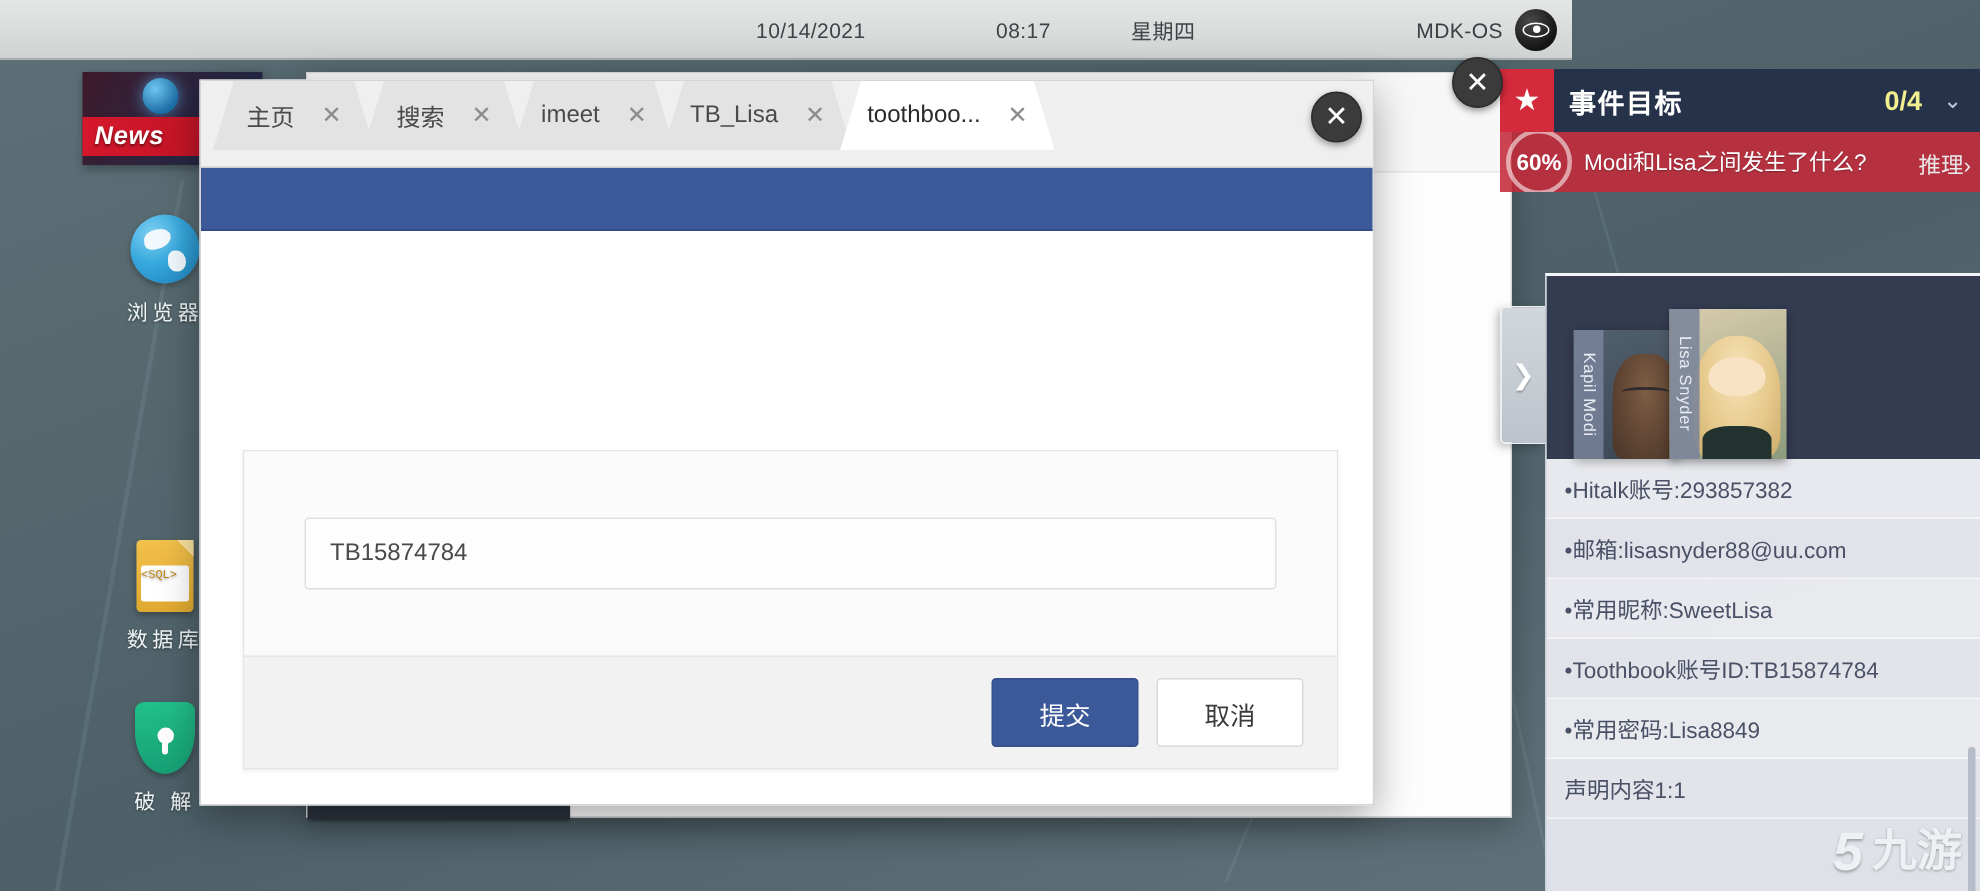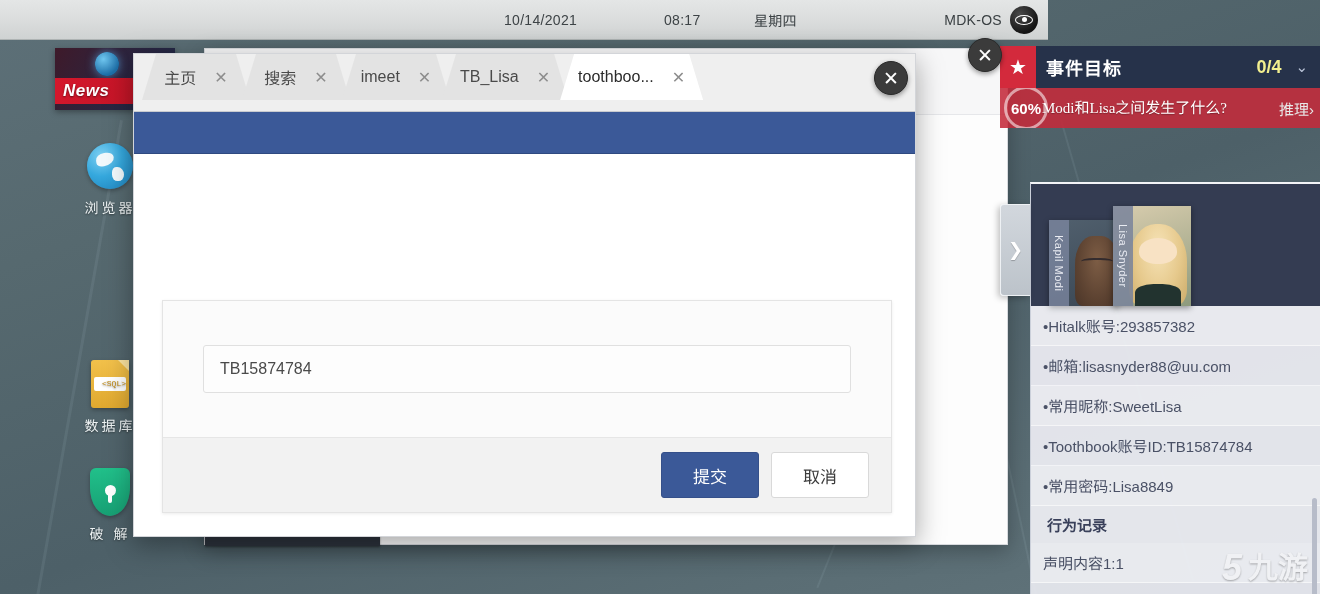--- a/index.html
+++ b/index.html
@@ -93,22 +93,22 @@
 
   .ic-sql {
     width: 38px; height: 48px; background: linear-gradient(180deg,#f2c14b,#e0a92f);
     border-radius: 3px; position: relative; box-shadow: 0 2px 4px rgba(0,0,0,.3);
   }
   .ic-sql::before {
     content:""; position:absolute; right:0; top:0; border-left:11px solid transparent;
     border-top: 11px solid #fbe3a0;
   }
   .ic-sql .tag {
-    position:absolute; left:3px; top:17px; width:32px; height:14px; background:#fff;
-    border-radius:2px; font-size:8px; color:#c08a12; text-align:right; line-height:14px;
+    position:absolute; left:3px; top:17px; width:32px; height:24px; background:#fff;
+    border-radius:2px; font-size:8px; color:#c08a12; text-align:left; line-height:14px;
     letter-spacing:0; font-family:"Liberation Mono", monospace;
   }
   .ic-shield {
     width: 40px; height: 48px; position: relative;
     background: linear-gradient(180deg,#21c08a,#17a074);
     border-radius: 6px 6px 50% 50% / 6px 6px 28px 28px;
     box-shadow: 0 2px 4px rgba(0,0,0,.3);
     display:flex; align-items:center; justify-content:center;
   }
   .ic-shield .hole {
@@ -234,23 +234,22 @@
     background: rgba(196,42,58,0.88);
     display:flex; align-items:center; color:#fff; overflow:hidden;
   }
   #event-task .et-pct {
     position:absolute; left: 4px; top: -2px; width: 44px; height: 44px;
     border-radius: 50%; border: 3px solid rgba(255,255,255,.55);
     display:flex; align-items:center; justify-content:center;
     font-size: 15px; font-weight: bold; color:#fff;
   }
   #event-task .et-text {
-    margin-left: 42px; font-size: 15px; line-height: 19px; width: 208px;
+    margin-left: 56px; font-size: 15px; line-height: 19px; width: 208px;
     text-shadow: 0 1px 1px rgba(0,0,0,.3);
-    font-family: Liberation Serif, serif;
   }
   #event-task .et-btn {
     margin-left: auto; margin-right: 6px; font-size: 15px; color:#e8e8e8;
   }
 
   #sidepanel {
     position:absolute; right: 0; top: 182px; width: 290px; bottom: 0;
     background: rgba(232,234,240,0.93); border-top: 2px solid #f3f4f7;
     border-left: 1px solid #cbd0da; overflow:hidden;
   }
@@ -470,21 +469,20 @@
         <div class="cc-name">Lisa Snyder</div>
       </div>
     </div>
 
     <div class="sp-list">
       <div class="sp-item">•Hitalk账号:293857382</div>
       <div class="sp-item">•邮箱:lisasnyder88@uu.com</div>
       <div class="sp-item">•常用昵称:SweetLisa</div>
       <div class="sp-item">•Toothbook账号ID:TB15874784</div>
       <div class="sp-item">•常用密码:Lisa8849</div>
-      <div class="sp-section">行为记录</div>
       <div class="sp-item">声明内容1:1</div>
       <div class="sp-scroll"></div>
     </div>
   </div>
 
   <div id="watermark">
     <span class="wm-mark">5</span>
     <span class="wm-text">九游</span>
   </div>
 

